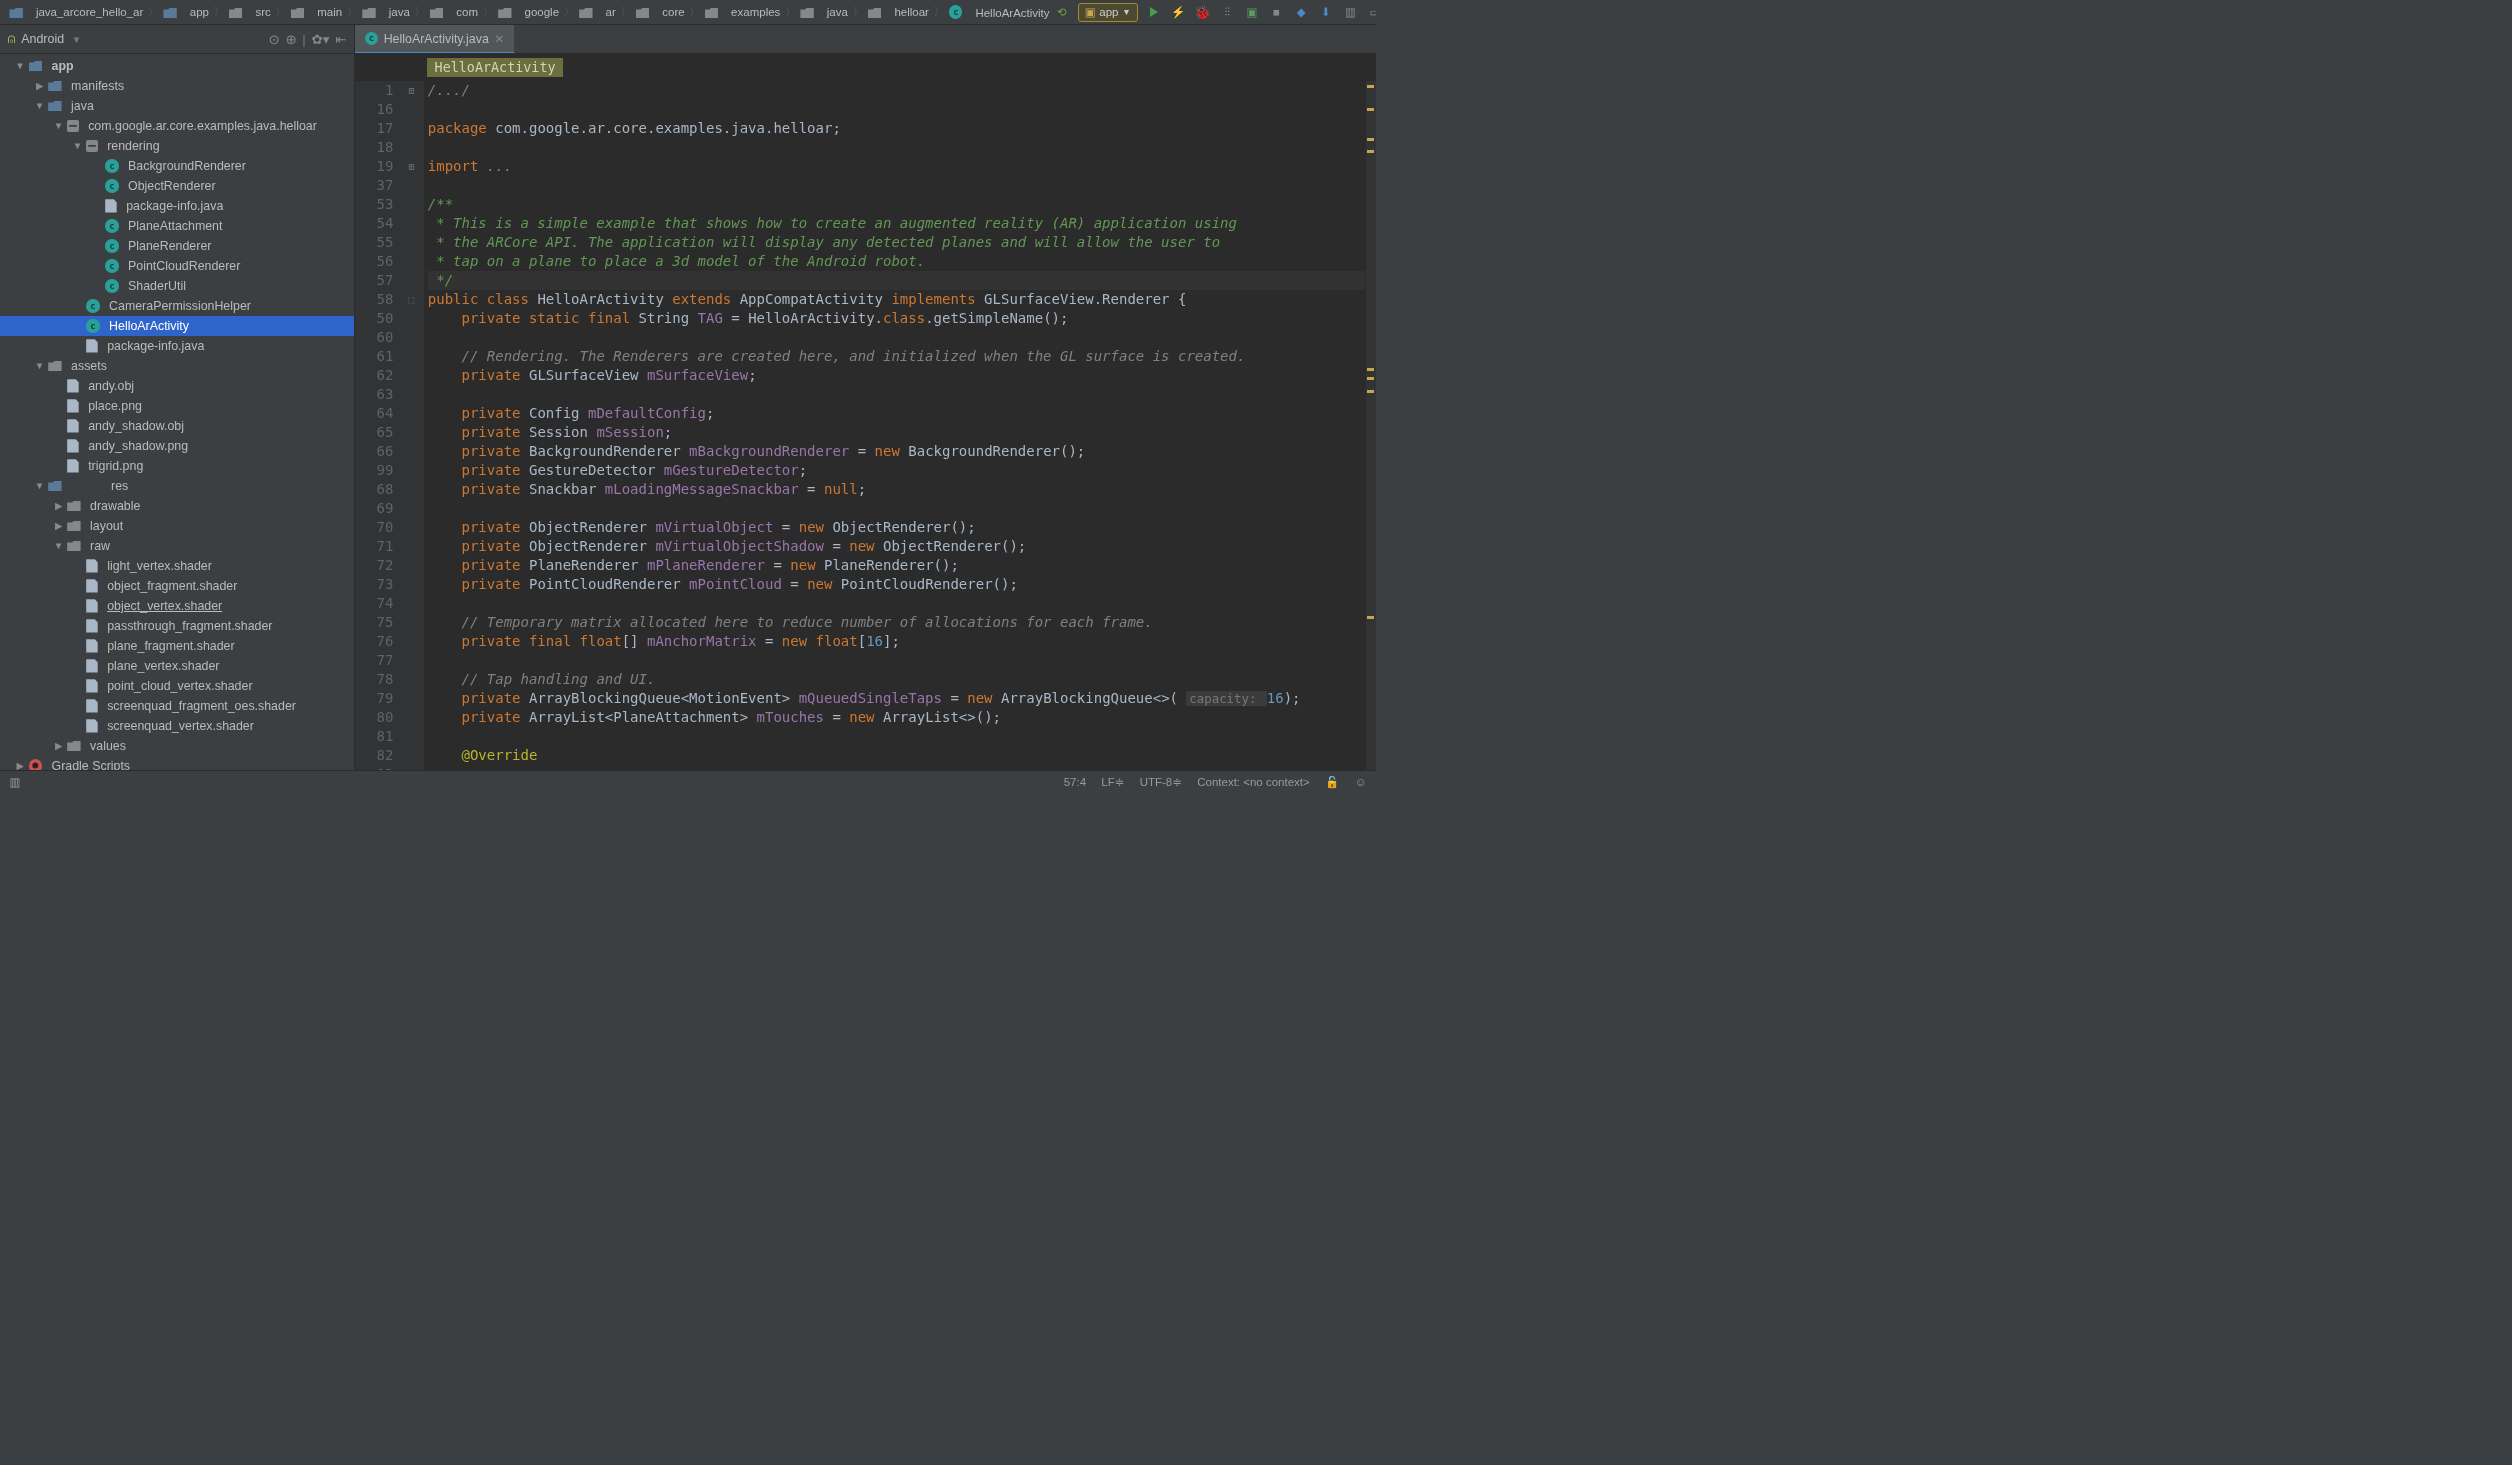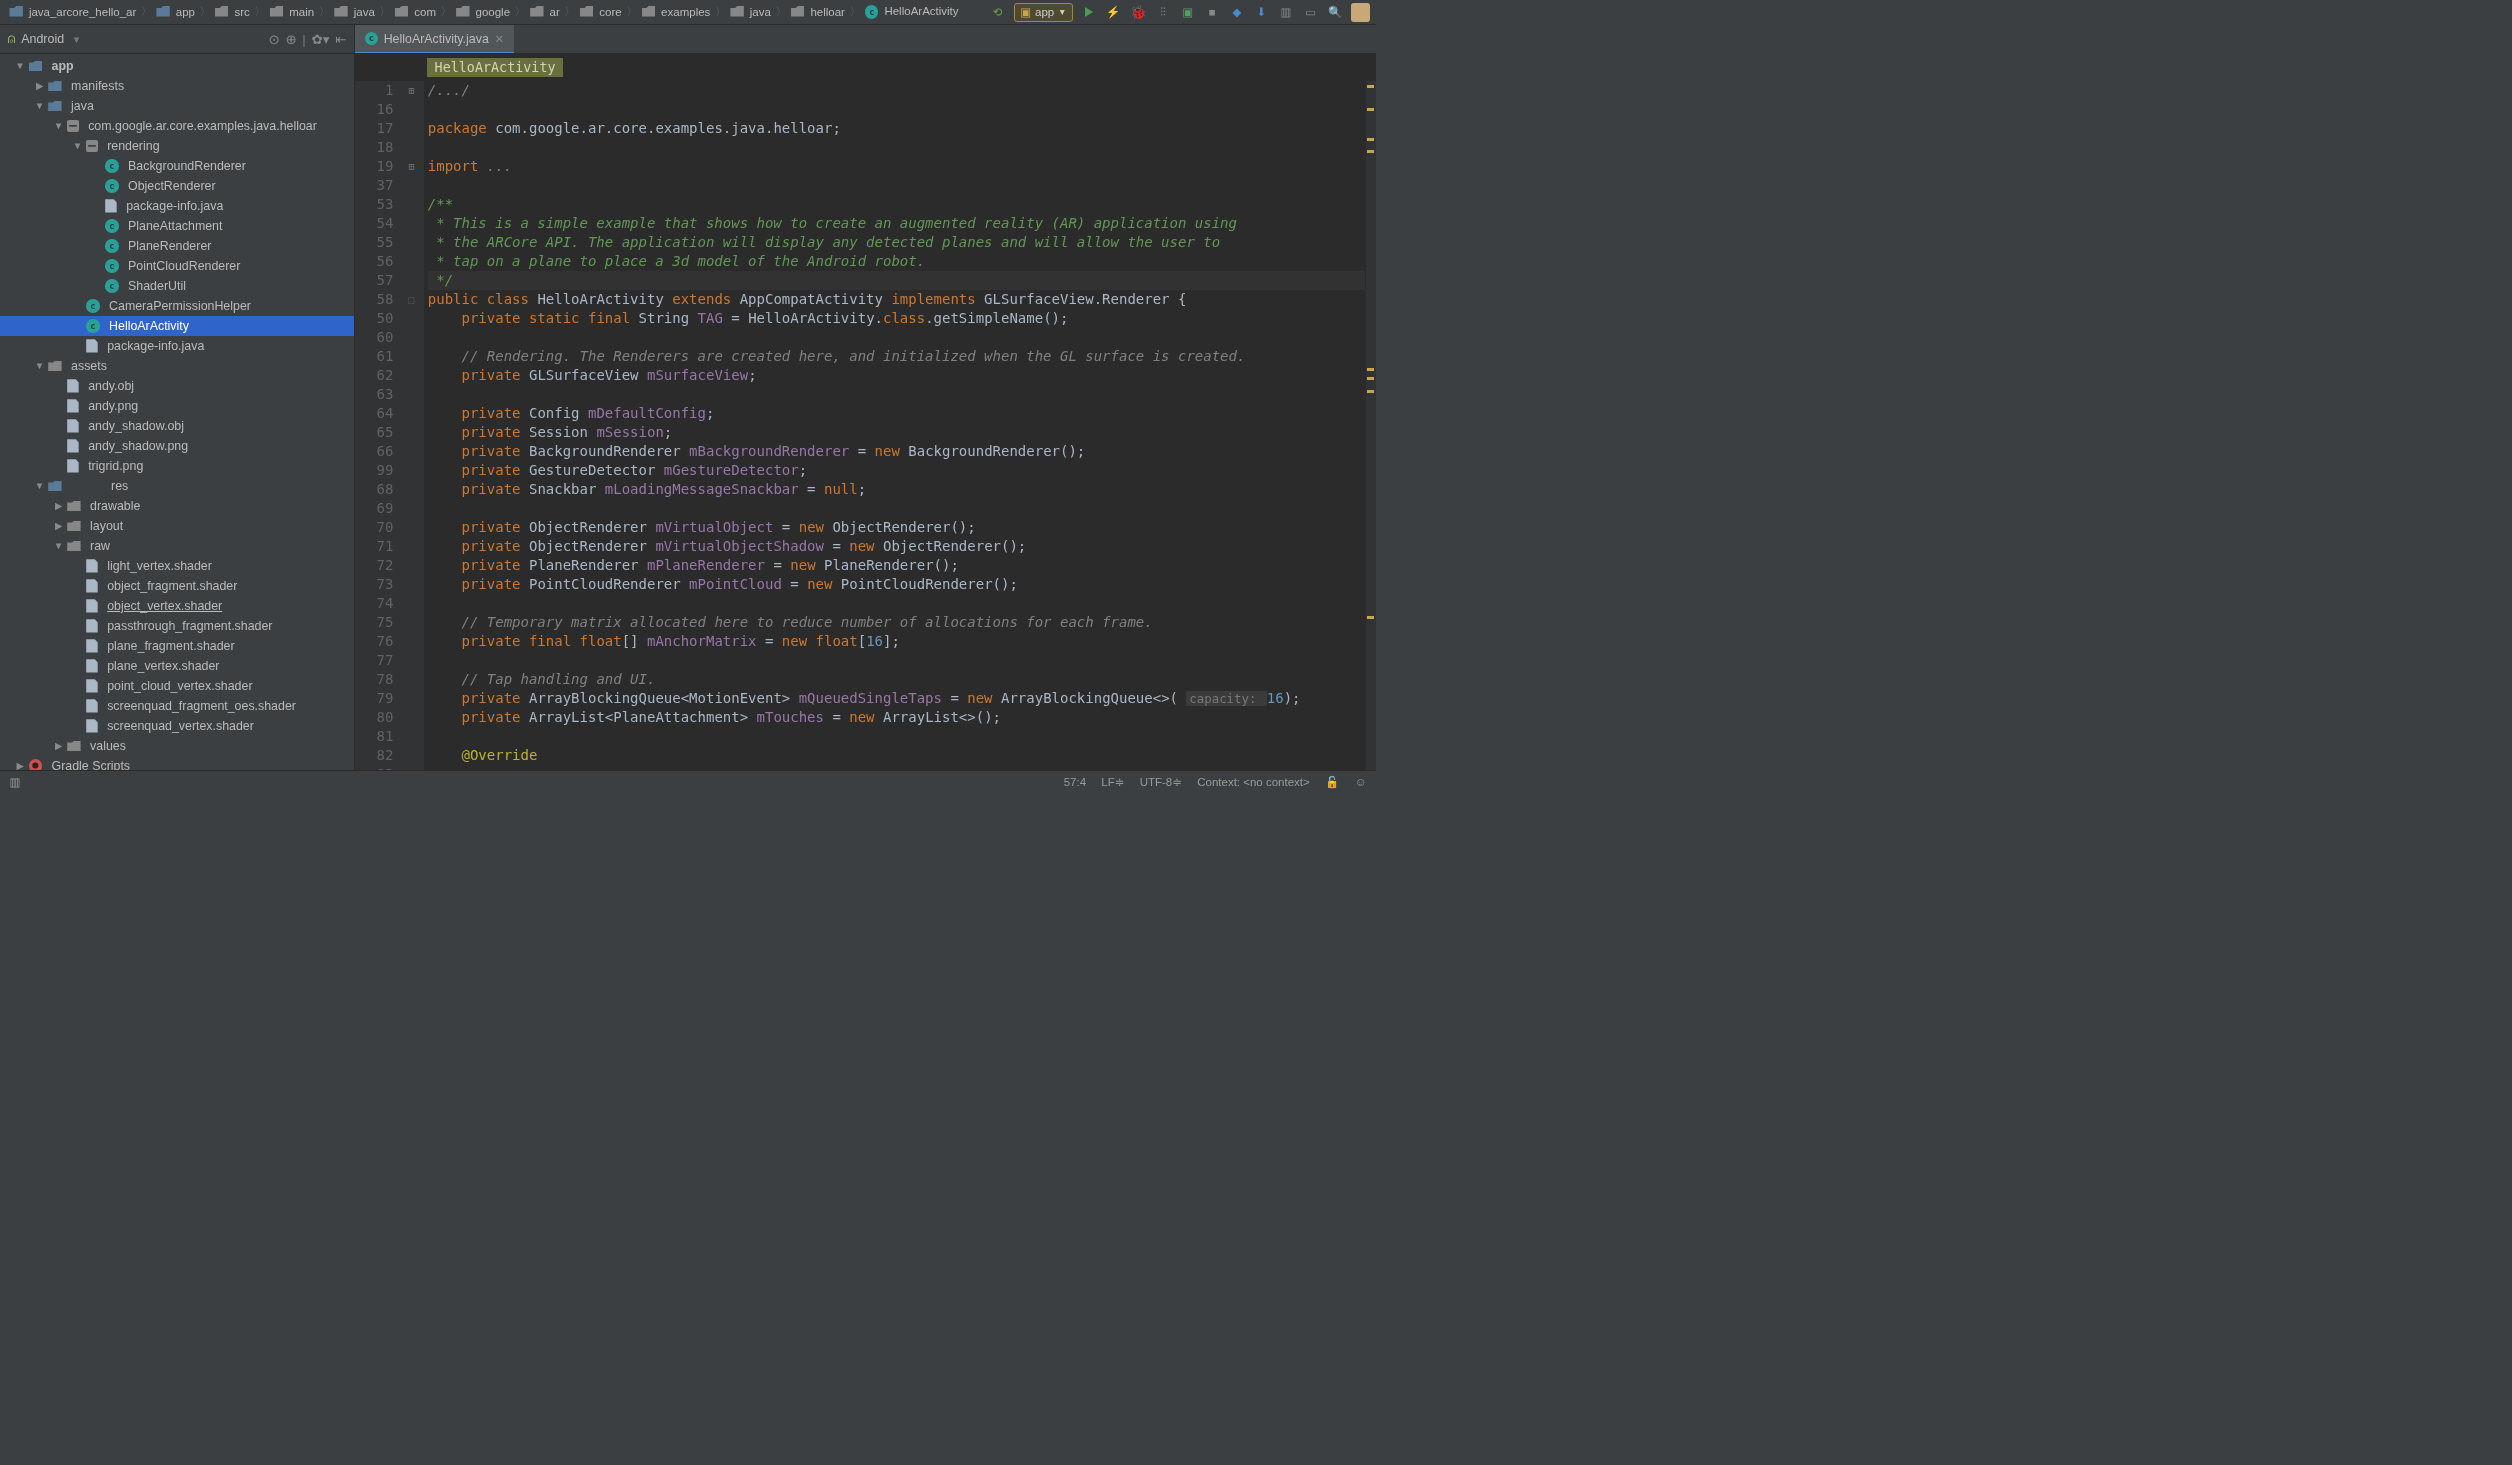--- a/index.html
+++ b/index.html
@@ -1,18 +1,18 @@
 <!DOCTYPE html>
 <html><head>
 <meta charset="utf-8">
 <style>
 * { margin:0; padding:0; box-sizing:border-box; }
 body { font-family: -apple-system, "Segoe UI", sans-serif; font-size:12.4px; background:#3c3f41; color:#bbb; width:1376px; height:793px; overflow:hidden; }
 .crumbs { display:flex; align-items:center; height:25px; background:#3c3f41; border-bottom:1px solid #2b2b2b; padding:0 5.7px; font-size:11.5px; color:#bbb; overflow:hidden; }
-.crumb { display:flex; align-items:flex-start; padding:0 3.8px; gap:6px; white-space:nowrap; }
+.crumb { display:flex; align-items:flex-end; padding:0 3.8px; gap:13px; white-space:nowrap; }
 .sep { color:#666; margin:0 1px; font-size:10.5px; }
 .folder { background:#5a7a9a; width:13.4px; height:10.5px; clip-path:polygon(0 1.9px,4.8px 1.9px,6.7px 0,100% 0,100% 100%,0 100%); }
 .folder-g { background:#878787; width:13.4px; height:10.5px; clip-path:polygon(0 1.9px,4.8px 1.9px,6.7px 0,100% 0,100% 100%,0 100%); }
 .pkg { background:#878787; width:11.5px; height:11.5px; border-radius:1.9px; position:relative; }
 .pkg::after { content:""; position:absolute; inset:1.9px; background:#3c3f41; clip-path:polygon(0 40%,100% 40%,100% 60%,0 60%); }
 .circ { width:13.4px; height:13.4px; border-radius:50%; display:flex; align-items:center; justify-content:center; font-size:8.6px; font-weight:bold; font-family:monospace; }
 .c-teal { background:#2aa198; color:#1b3a3a; }
 .c-red { background:#c75450; color:#3a1b1b; }
 .fileic { width:11.5px; height:13.4px; background:#a9b7c6; clip-path:polygon(0 0,75% 0,100% 25%,100% 100%,0 100%); }
 .toolbar-r { margin-left:auto; display:flex; align-items:center; gap:7.6px; }
@@ -267,21 +267,21 @@
         <div class="tnode">
           <span class="pad" style="width: 50px;"></span>
           <span class="arrow"></span>
           <span class="fileic"></span>
           <span style="margin-left: 5.7px;">andy.obj</span>
         </div>
         <div class="tnode">
           <span class="pad" style="width: 50px;"></span>
           <span class="arrow"></span>
           <span class="fileic"></span>
-          <span style="margin-left: 5.7px;">andy.png</span>
+          <span style="margin-left: 5.7px;">place.png</span>
         </div>
         <div class="tnode">
           <span class="pad" style="width: 50px;"></span>
           <span class="arrow"></span>
           <span class="fileic"></span>
           <span style="margin-left: 5.7px;">andy_shadow.obj</span>
         </div>
         <div class="tnode">
           <span class="pad" style="width: 50px;"></span>
           <span class="arrow"></span>

